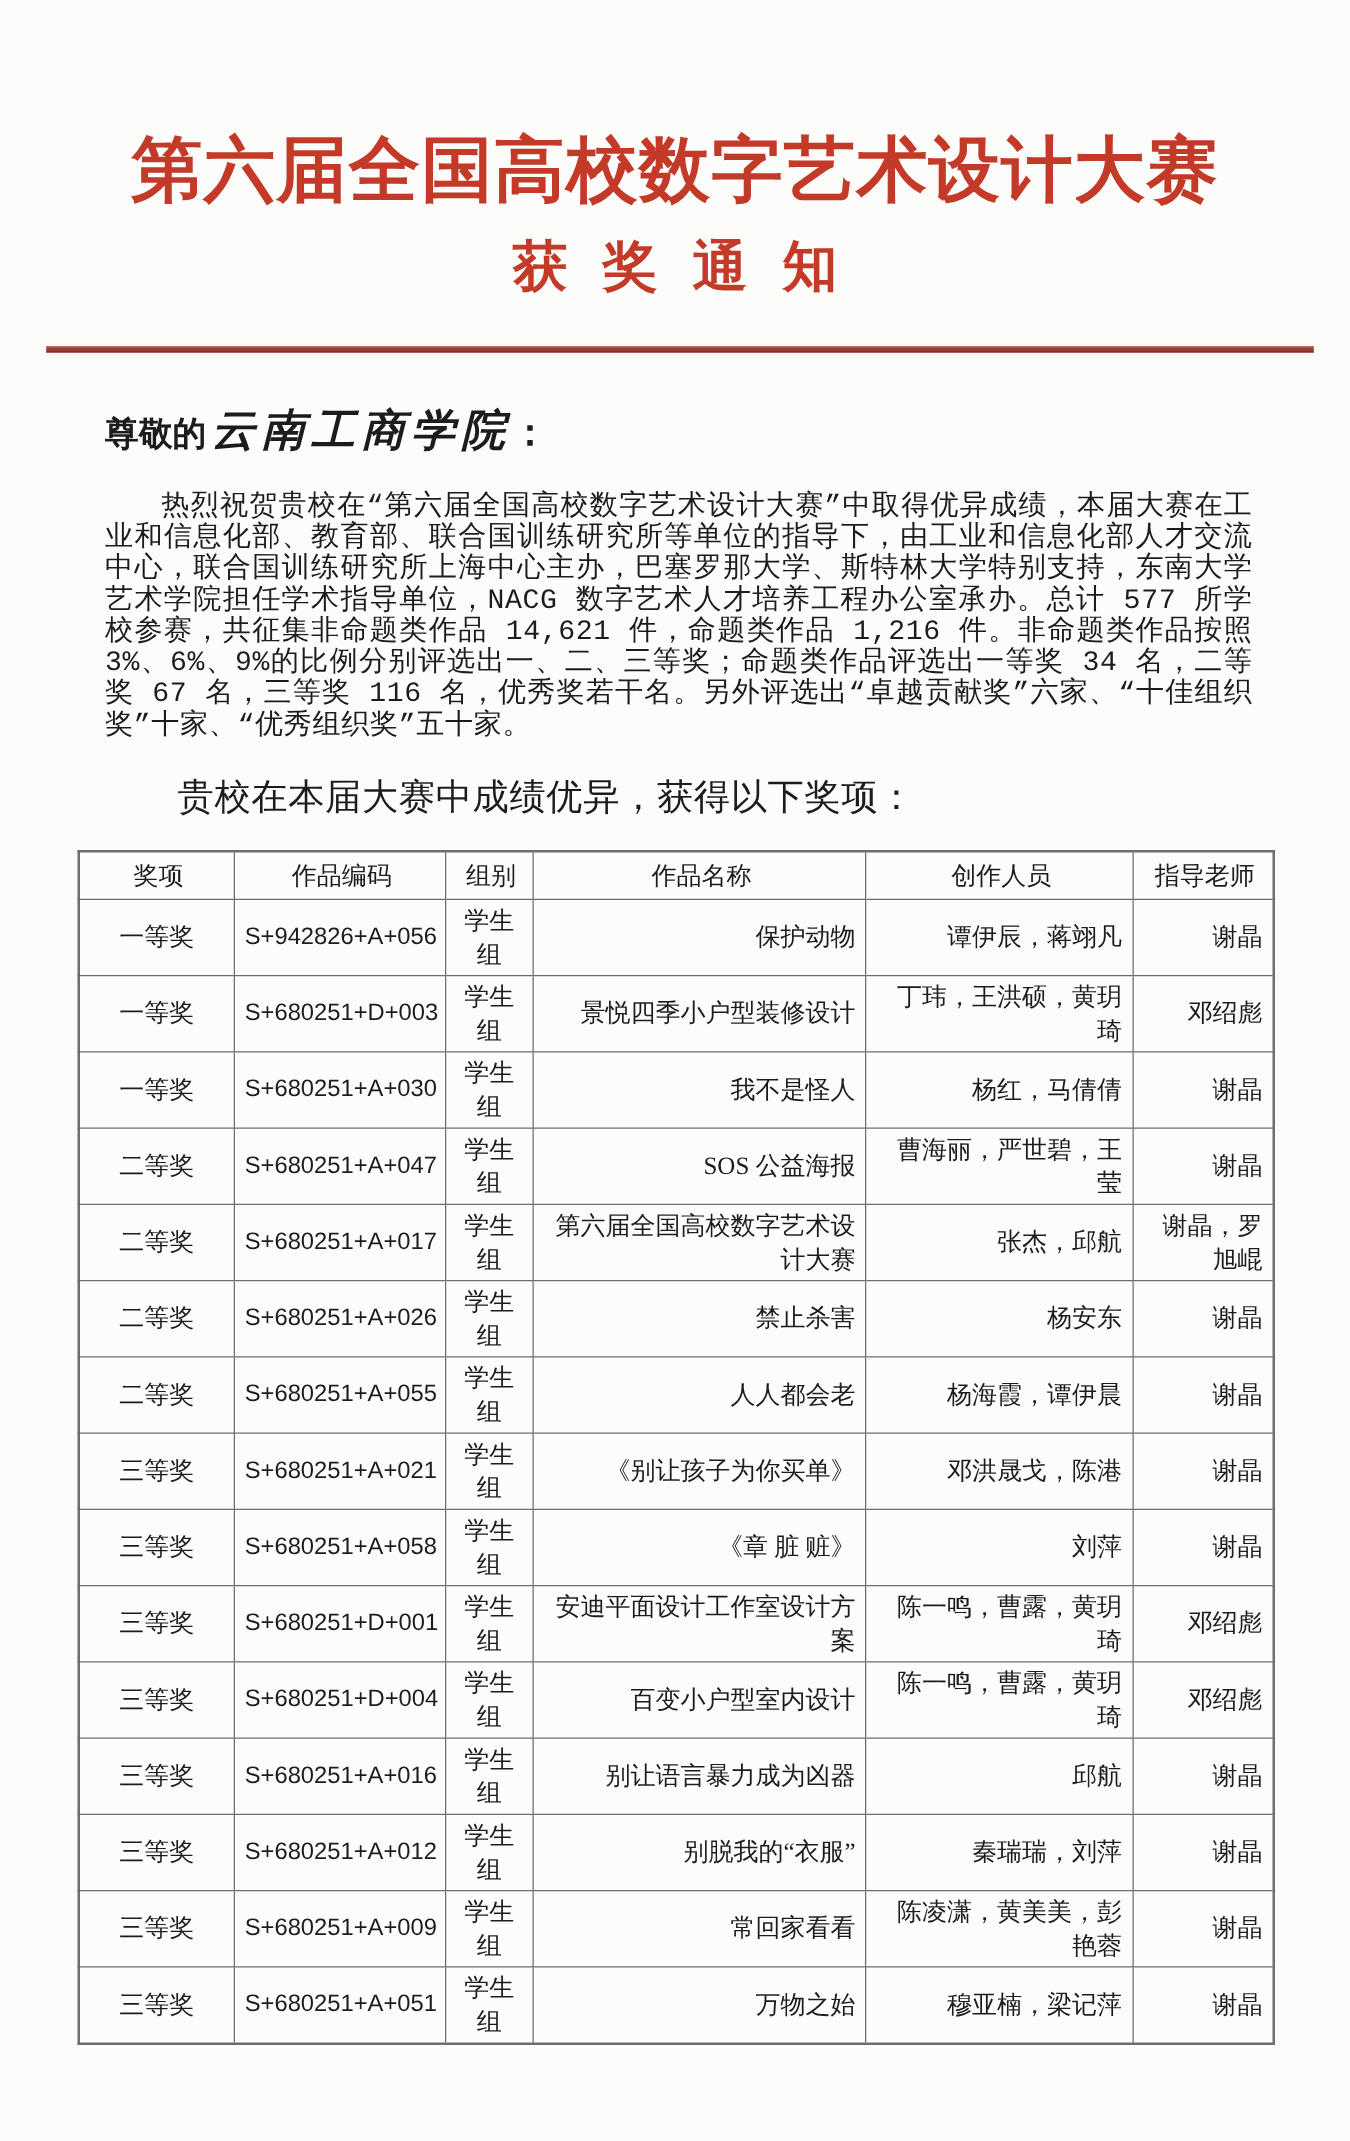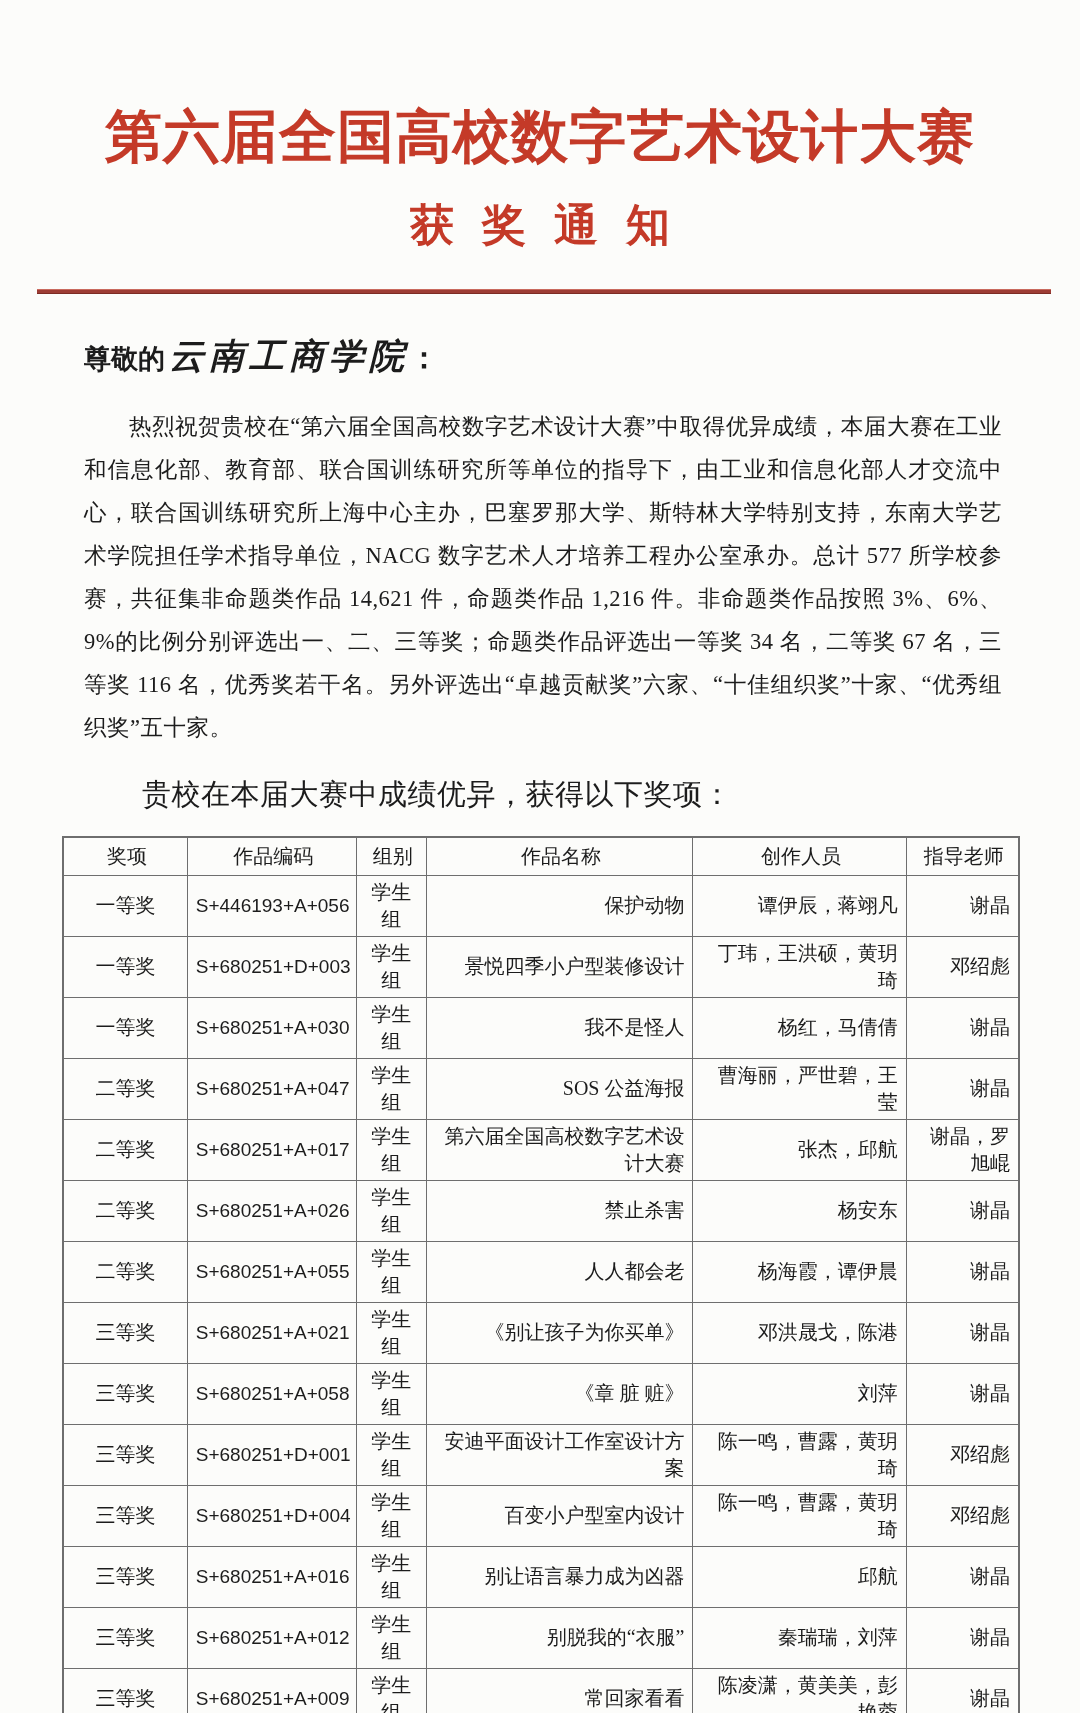--- a/index.html
+++ b/index.html
@@ -18,42 +18,42 @@
     color:var(--ink);position:relative;
   }
   
   .doc-title{
     margin-top:104px;text-align:center;
     font-family:"Liberation Sans","DejaVu Sans",sans-serif;
     font-size:57px;font-weight:bold;color:var(--title-red);
     letter-spacing:1px;line-height:1.15;
   }
   .doc-subtitle{
-    margin-top:26px;text-align:center;
+    margin-top:14px;text-align:center;
     font-family:"Liberation Sans","DejaVu Sans",sans-serif;
     font-size:44px;font-weight:bold;color:var(--title-red);
     letter-spacing:28px;text-indent:28px;
   }
   .red-rule{
     margin:34px auto 0 37px;width:1014px;height:5px;
     background:var(--rule-red);
     border-top:1px solid #c96a5e;border-bottom:1px solid #7c2b24;
   }
   
   .greeting{margin:40px 78px 0 84px;font-size:28px;line-height:1.3;}
   .greeting .prefix{font-weight:bold;font-size:27px;}
   .greeting .school{
     font-weight:bold;font-style:italic;font-size:35px;
     letter-spacing:5px;padding-left:4px;
   }
   .greeting .colon{font-weight:bold;font-size:30px;}
   
   .body-par{
-    margin:26px 78px 0 84px;font-size:22.5px;line-height:43px;
-    text-align:justify;text-indent:2em;letter-spacing:0.5px;
+    margin:26px 78px 0 84px;font-size:22.5px;line-height:25px;
+    text-align:justify;text-indent:2em;letter-spacing:0.5px;font-family:Liberation Mono, monospace;
   }
   .lead-line{
     margin:24px 78px 0 84px;font-size:29px;line-height:43px;
     text-indent:2em;letter-spacing:0.5px;
   }
   
   table.awards{
     margin:20px 0 0 62px;width:958px;border-collapse:collapse;
     font-size:20px;table-layout:fixed;
   }
@@ -109,21 +109,21 @@
         <th>组别</th>
         <th>作品名称</th>
         <th>创作人员</th>
         <th>指导老师</th>
       </tr>
     </thead>
     <tbody>
 
         <tr>
           <td class="cell-award">一等奖</td>
-          <td class="cell-code">S+446193+A+056</td>
+          <td class="cell-code">S+942826+A+056</td>
           <td class="cell-group">学生组</td>
           <td class="cell-title">保护动物</td>
           <td class="cell-creators">谭伊辰，蒋翊凡</td>
           <td class="cell-teacher">谢晶</td>
         </tr>
 
         <tr>
           <td class="cell-award">一等奖</td>
           <td class="cell-code">S+680251+D+003</td>
           <td class="cell-group">学生组</td>

